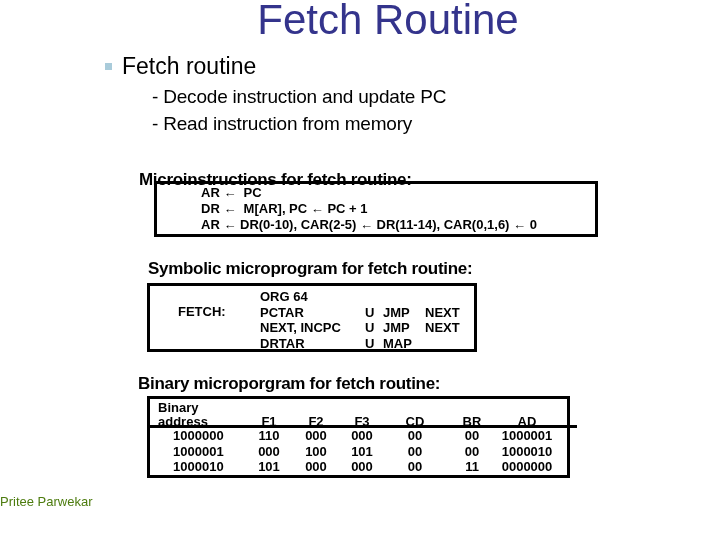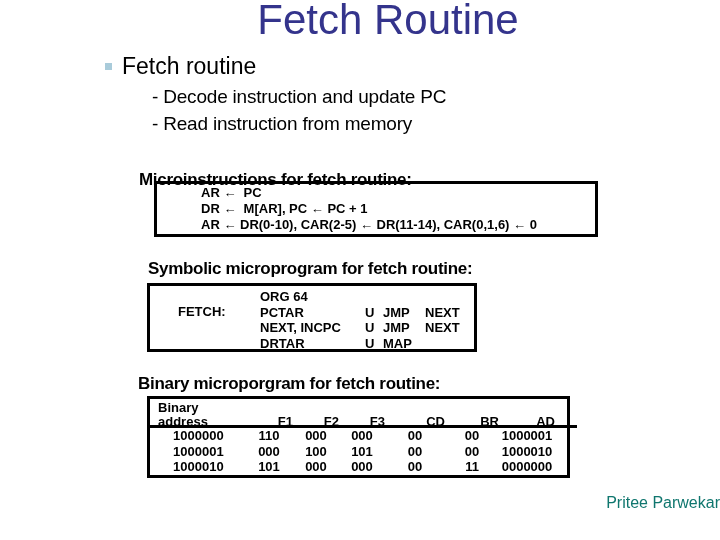--- a/index.html
+++ b/index.html
@@ -74,37 +74,37 @@
   .btable {
     position: absolute;
     left: 147px; top: 396px;
     width: 423px; height: 82px;
     border: 3px solid #000;
     font-size: 13px; font-weight: bold;
   }
   .tgrid { display: grid; grid-template-columns: 95px 48px 46px 46px 60px 54px 56px; }
   .thead { padding-top: 2px; line-height: 13.5px; }
   .thead .addr { padding-left: 8px; }
-  .thead .colh { text-align: right; align-self: end; }
+  .thead .colh { text-align: center; align-self: end; }
   .tdata { line-height: 15.5px; }
   .tdata .c0 { padding-left: 23px; }
   .tdata .cc { text-align: center; }
   .sep-line {
     position: absolute;
     left: 147px; top: 425px;
     width: 430px; height: 3px;
     background: #000;
   }
 
   .footer {
     position: absolute;
     left: 0; top: 494px; width: 100%;
-    text-align: right;
-    font-size: 16px;
-    color: #0f766e;
+    text-align: left;
+    font-size: 13px;
+    color: #4d7c0f;
   }
 </style>
 </head>
 <body>
 
 <div class="slide">
 
   <div class="title">Fetch Routine</div>
 
   <div class="bullet-sq"></div>

